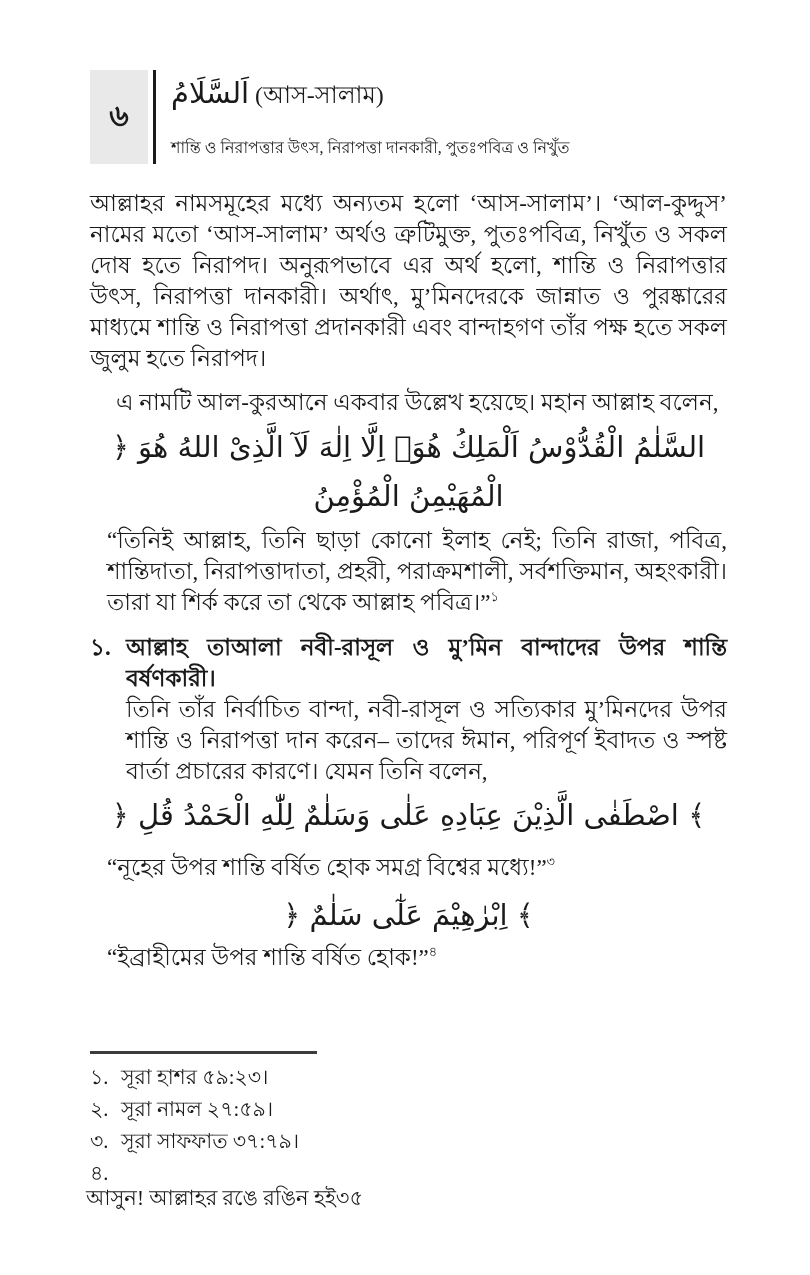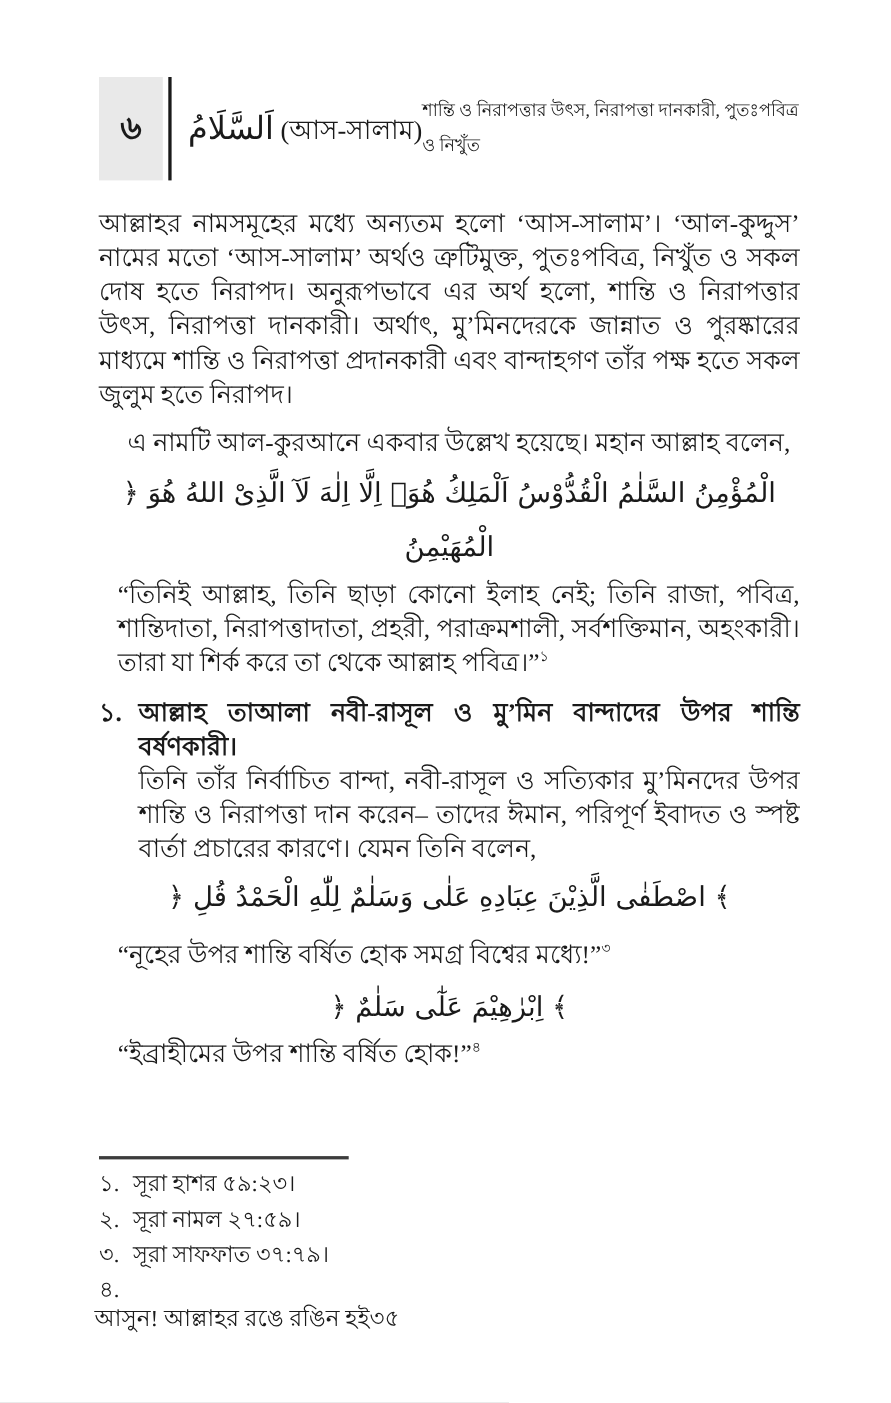--- a/index.html
+++ b/index.html
@@ -11,37 +11,37 @@
   }
   .content { position:absolute; left:90px; top:70px; width:637px; }
 
   
   .chapter-header { display:flex; align-items:stretch; height:94px; margin-bottom:23px; }
   .num-box {
     width:58px; background:#e9e9e9; display:flex; align-items:center; justify-content:center;
     font-size:30px; font-weight:bold;
   }
   .vrule { width:3px; background:#1a1a1a; margin-left:5px; }
-  .header-text { padding-left:15px; flex:1; display:flex; flex-direction:row; justify-content:space-between;align-items:center; }
+  .header-text { padding-left:15px; flex:1; display:flex; flex-direction:column; justify-content:space-between; }
   .title-line { font-size:24px; line-height:46px; white-space:nowrap; }
   .arabic-title { font-family:"DejaVu Sans",sans-serif; font-size:29px; }
   .subtitle { font-size:16px; line-height:32px; }
 
   
   .para { font-size:23px; line-height:31px; text-align:justify; margin:0; }
   .mt { margin-top:13px; }
   .indent { text-indent:26px; }
   .quote { padding-left:17px; margin-top:4px; }
   sup { font-size:13px; line-height:0; }
 
   
   .arabic-verse {
     direction:ltr; text-align:center;
     font-family:"DejaVu Sans","DejaVu Serif",sans-serif;
-    font-size:25px; line-height:49px; margin:0;
+    font-size:29px; line-height:49px; margin:0;
   }
   .arabic-verse .aw { unicode-bidi:isolate; direction:rtl; }
   .v1 { margin-top:5px; }
 
   
   .list-item { display:flex; margin-top:14px; }
   .list-num { width:36px; flex:none; font-weight:bold; font-size:23px; line-height:31px; }
   .list-body { flex:1; }
   .list-heading { font-weight:bold; }
 

